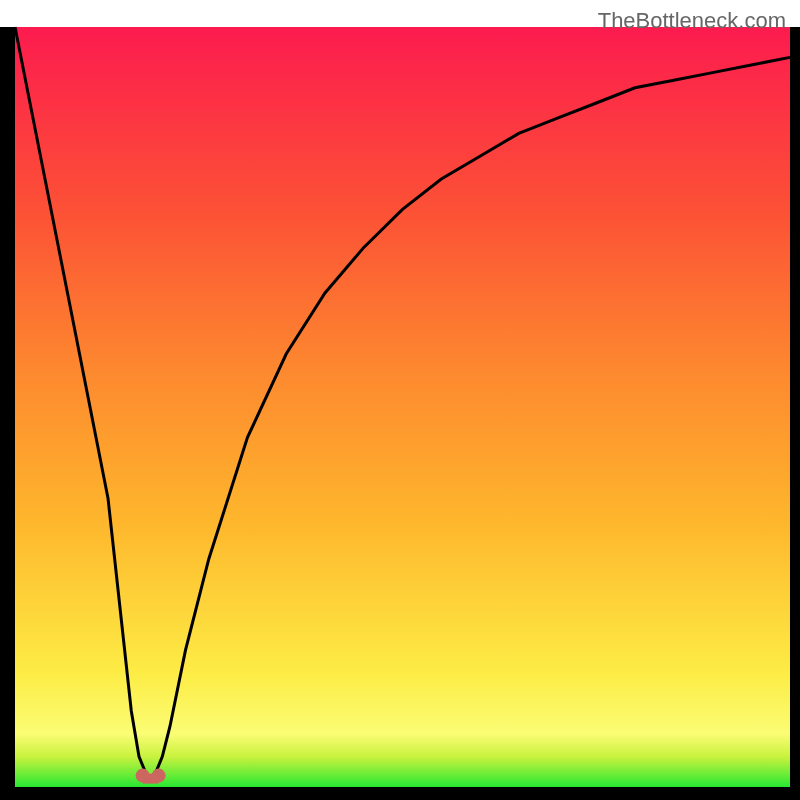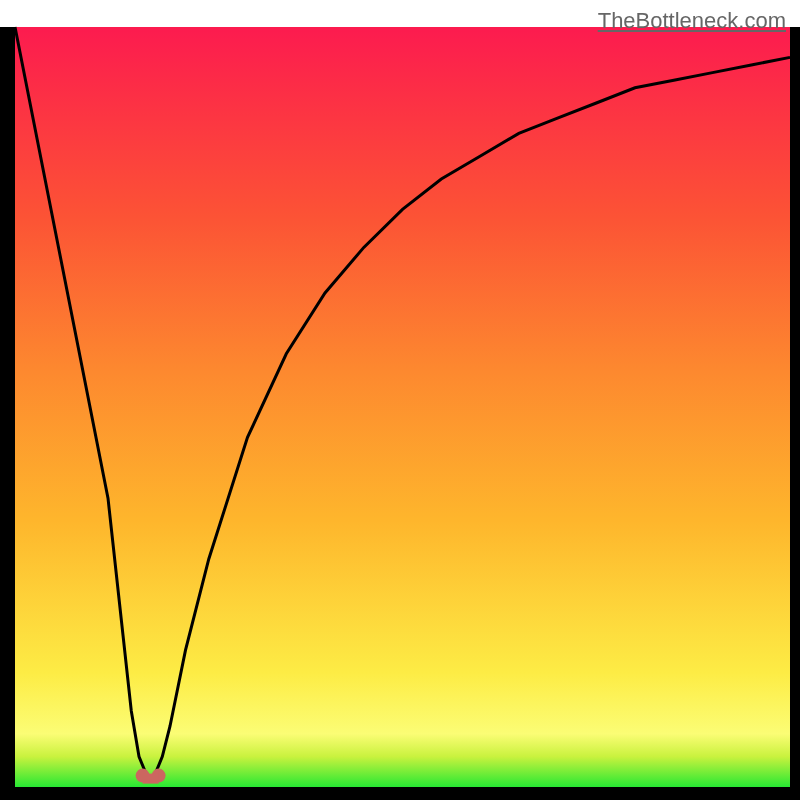--- a/index.html
+++ b/index.html
@@ -1,18 +1,18 @@
 <!DOCTYPE html>
 <html><head>
   <meta charset="utf-8">
   <style>
     * { margin: 0; padding: 0; box-sizing: border-box; }
     body { width: 800px; height: 800px; background: #fff; font-family: Arial, sans-serif; position: relative; }
     .container { width: 800px; height: 800px; position: relative; }
-    .watermark { position: absolute; top: 8px; right: 14px; color: #666; font-size: 22px; font-weight: normal; z-index: 10; text-decoration: underline; }
+    .watermark { position: absolute; top: 8px; right: 14px; color: #666; font-size: 22px; font-weight: normal; z-index: 10; }
     svg { display: block; }
   </style>
 </head>
 <body>
 <div class="container">
 
 <div class="watermark">TheBottleneck.com</div>
 
 <svg width="800" height="800" viewBox="0 0 800 800">
   <defs>

